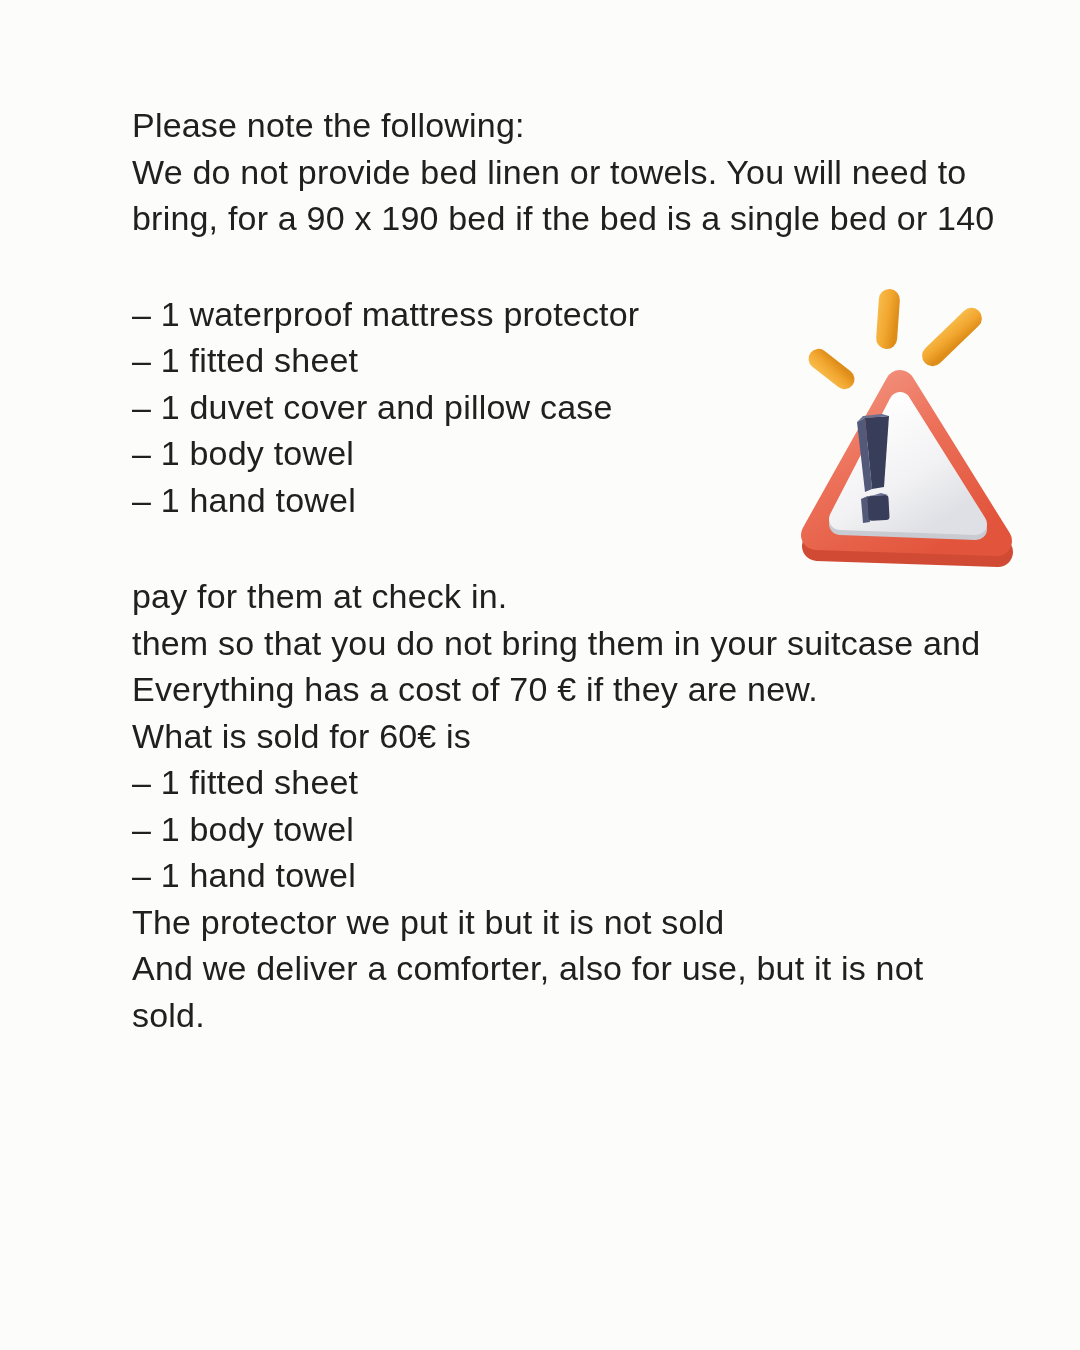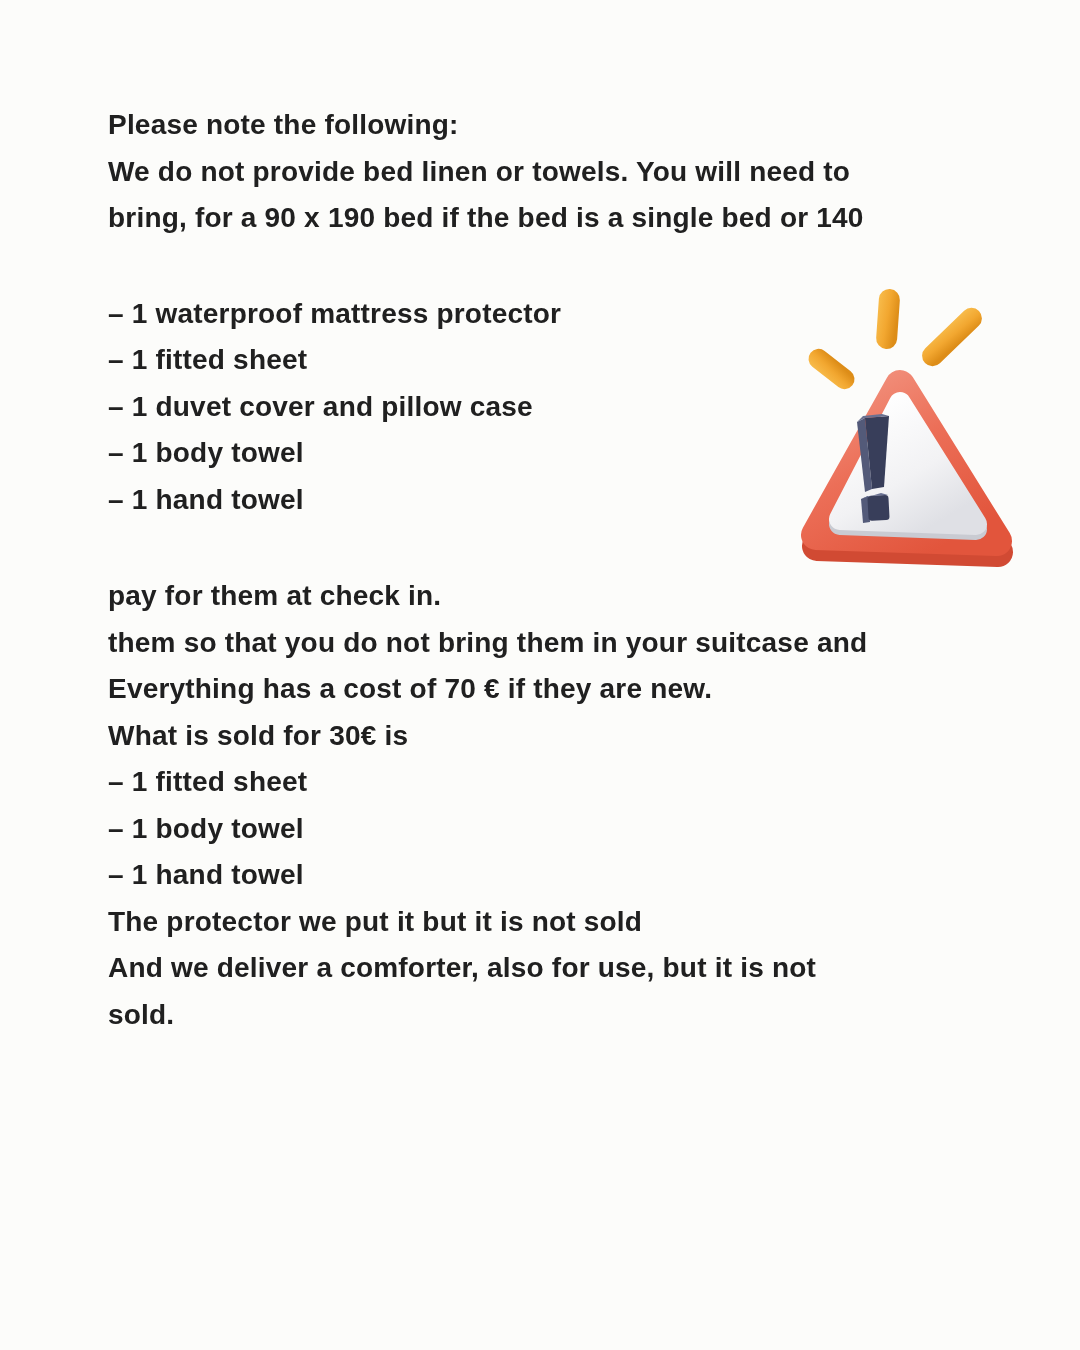--- a/index.html
+++ b/index.html
@@ -19,25 +19,26 @@
     position: absolute;
     inset: 0;
   }
   .text-col {
     position: absolute;
     left: 108px;
     top: 102px;
     width: 870px;
   }
   .line {
-    font-size: 28px;
+    font-size: 34px;
     line-height: 46.5px;
     letter-spacing: 0.2px;
     white-space: nowrap;
-    font-weight: 700;
+    font-weight: 400;
+    margin-left: 24px;
   }
   .block-bring { margin-top: 49px; }
   .block-details { margin-top: 50px; }
   .block-sold { margin-top: 0; }
   .block-closing { margin-top: 0; }
   .icon-wrap {
     position: absolute;
     left: 785px;
     top: 283px;
     width: 240px;
@@ -63,21 +64,21 @@
       <div class="line">– 1 fitted sheet</div>
       <div class="line">– 1 duvet cover and pillow case</div>
       <div class="line">– 1 body towel</div>
       <div class="line">– 1 hand towel</div>
     </div>
 
     <div class="block block-details">
       <div class="line">pay for them at check in.</div>
       <div class="line">them so that you do not bring them in your suitcase and</div>
       <div class="line">Everything has a cost of 70 € if they are new.</div>
-      <div class="line">What is sold for 30€ is</div>
+      <div class="line">What is sold for 60€ is</div>
     </div>
 
     <div class="block block-sold">
       <div class="line">– 1 fitted sheet</div>
       <div class="line">– 1 body towel</div>
       <div class="line">– 1 hand towel</div>
     </div>
 
     <div class="block block-closing">
       <div class="line">The protector we put it but it is not sold</div>

